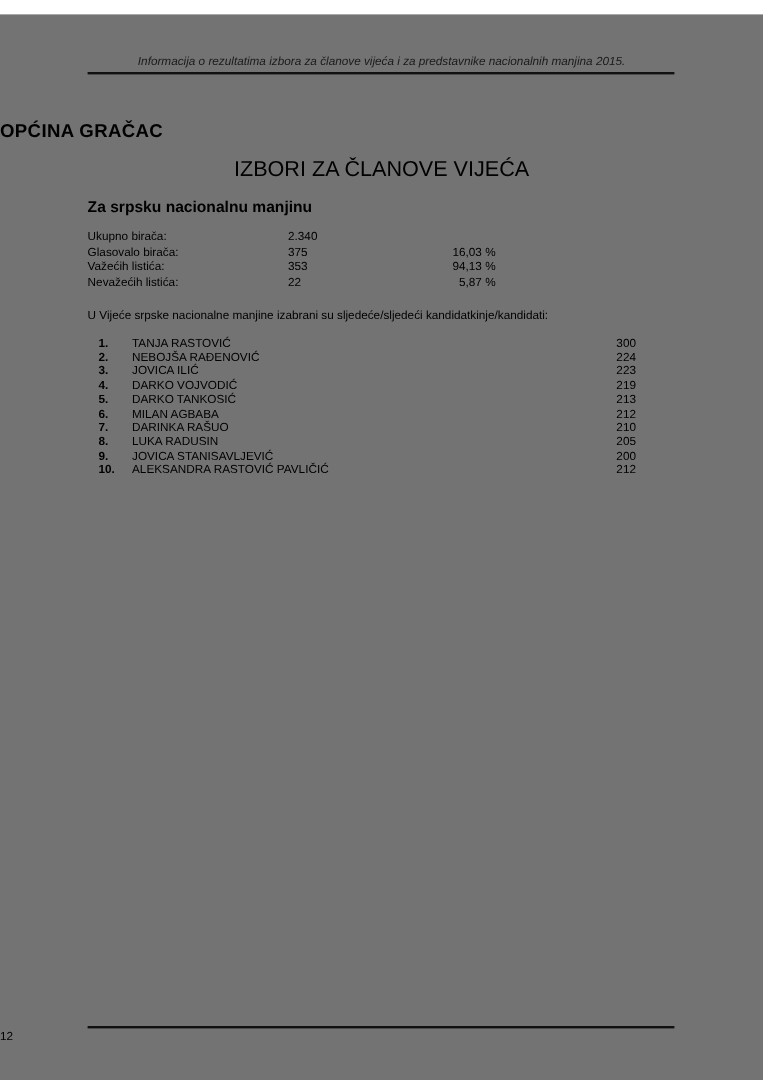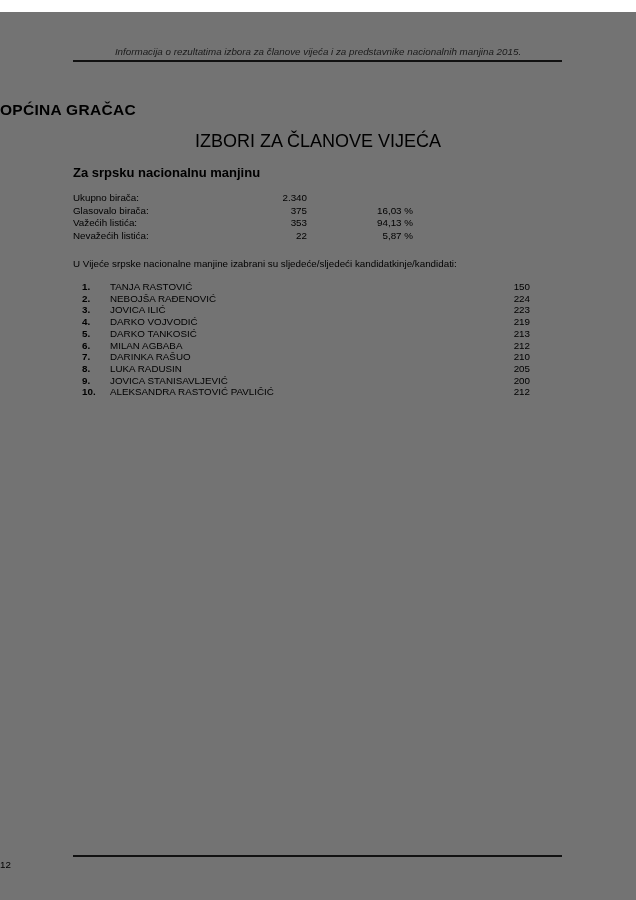--- a/index.html
+++ b/index.html
@@ -51,21 +51,21 @@
     position: absolute;
     top: 180px; left: 73px;
     width: 340px;
     font-size: 9.8px;
   }
   .stats-row {
     display: flex;
     line-height: 12.6px;
   }
   .stat-label { width: 167px; }
-  .stat-value { width: 67px; text-align: right; }
+  .stat-value { width: 67px; text-align: left; }
   .stat-percent { width: 106px; text-align: right; }
   .elected-intro {
     position: absolute;
     top: 246px; left: 73px;
     width: 489px;
     font-size: 9.8px;
     font-weight: normal;
   }
   .candidates {
     position: absolute;
@@ -131,21 +131,21 @@
       <span class="stat-percent">5,87 %</span>
     </div>
   </div>
 
   <div class="elected-intro">U Vijeće srpske nacionalne manjine izabrani su sljedeće/sljedeći kandidatkinje/kandidati:</div>
 
   <div class="candidates">
     <div class="candidate-row">
       <span class="candidate-rank">1.</span>
       <span class="candidate-name">TANJA RASTOVIĆ</span>
-      <span class="candidate-votes">150</span>
+      <span class="candidate-votes">300</span>
     </div>
     <div class="candidate-row">
       <span class="candidate-rank">2.</span>
       <span class="candidate-name">NEBOJŠA RAĐENOVIĆ</span>
       <span class="candidate-votes">224</span>
     </div>
     <div class="candidate-row">
       <span class="candidate-rank">3.</span>
       <span class="candidate-name">JOVICA ILIĆ</span>
       <span class="candidate-votes">223</span>

